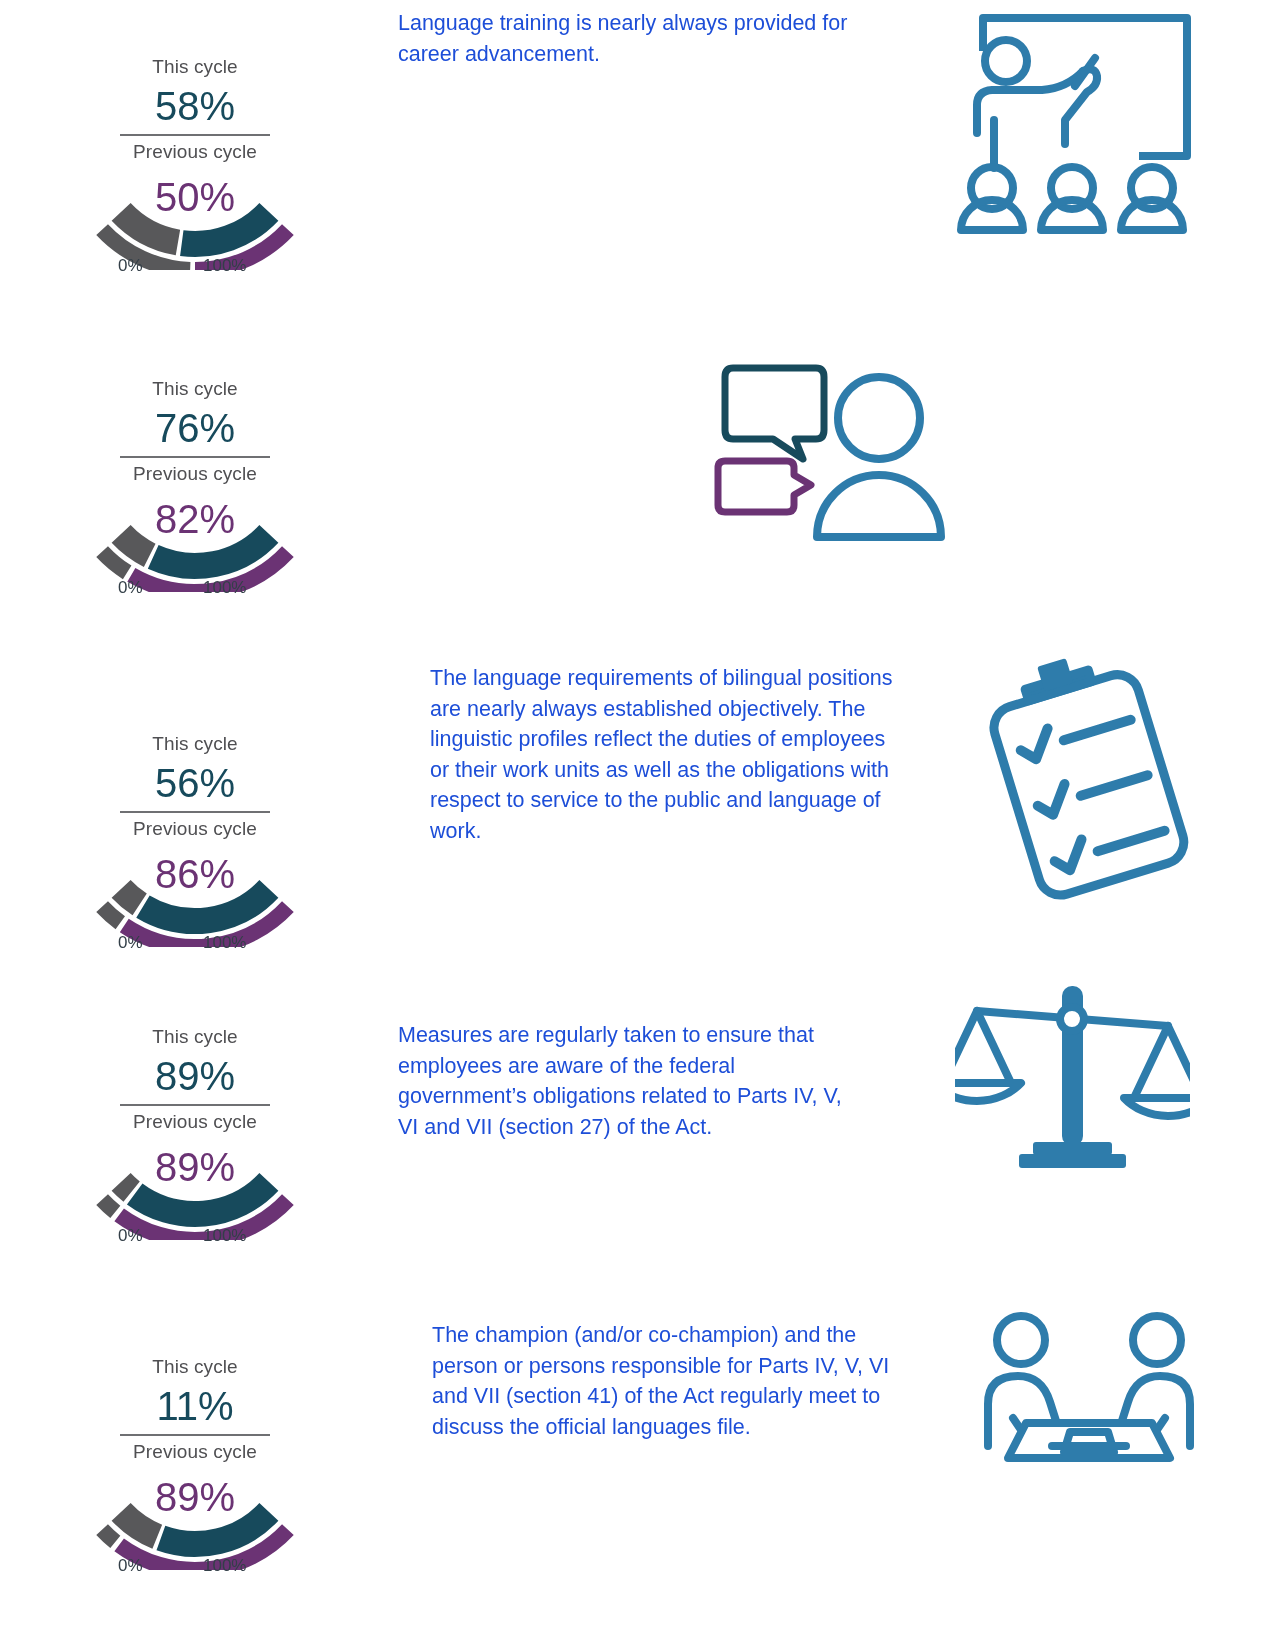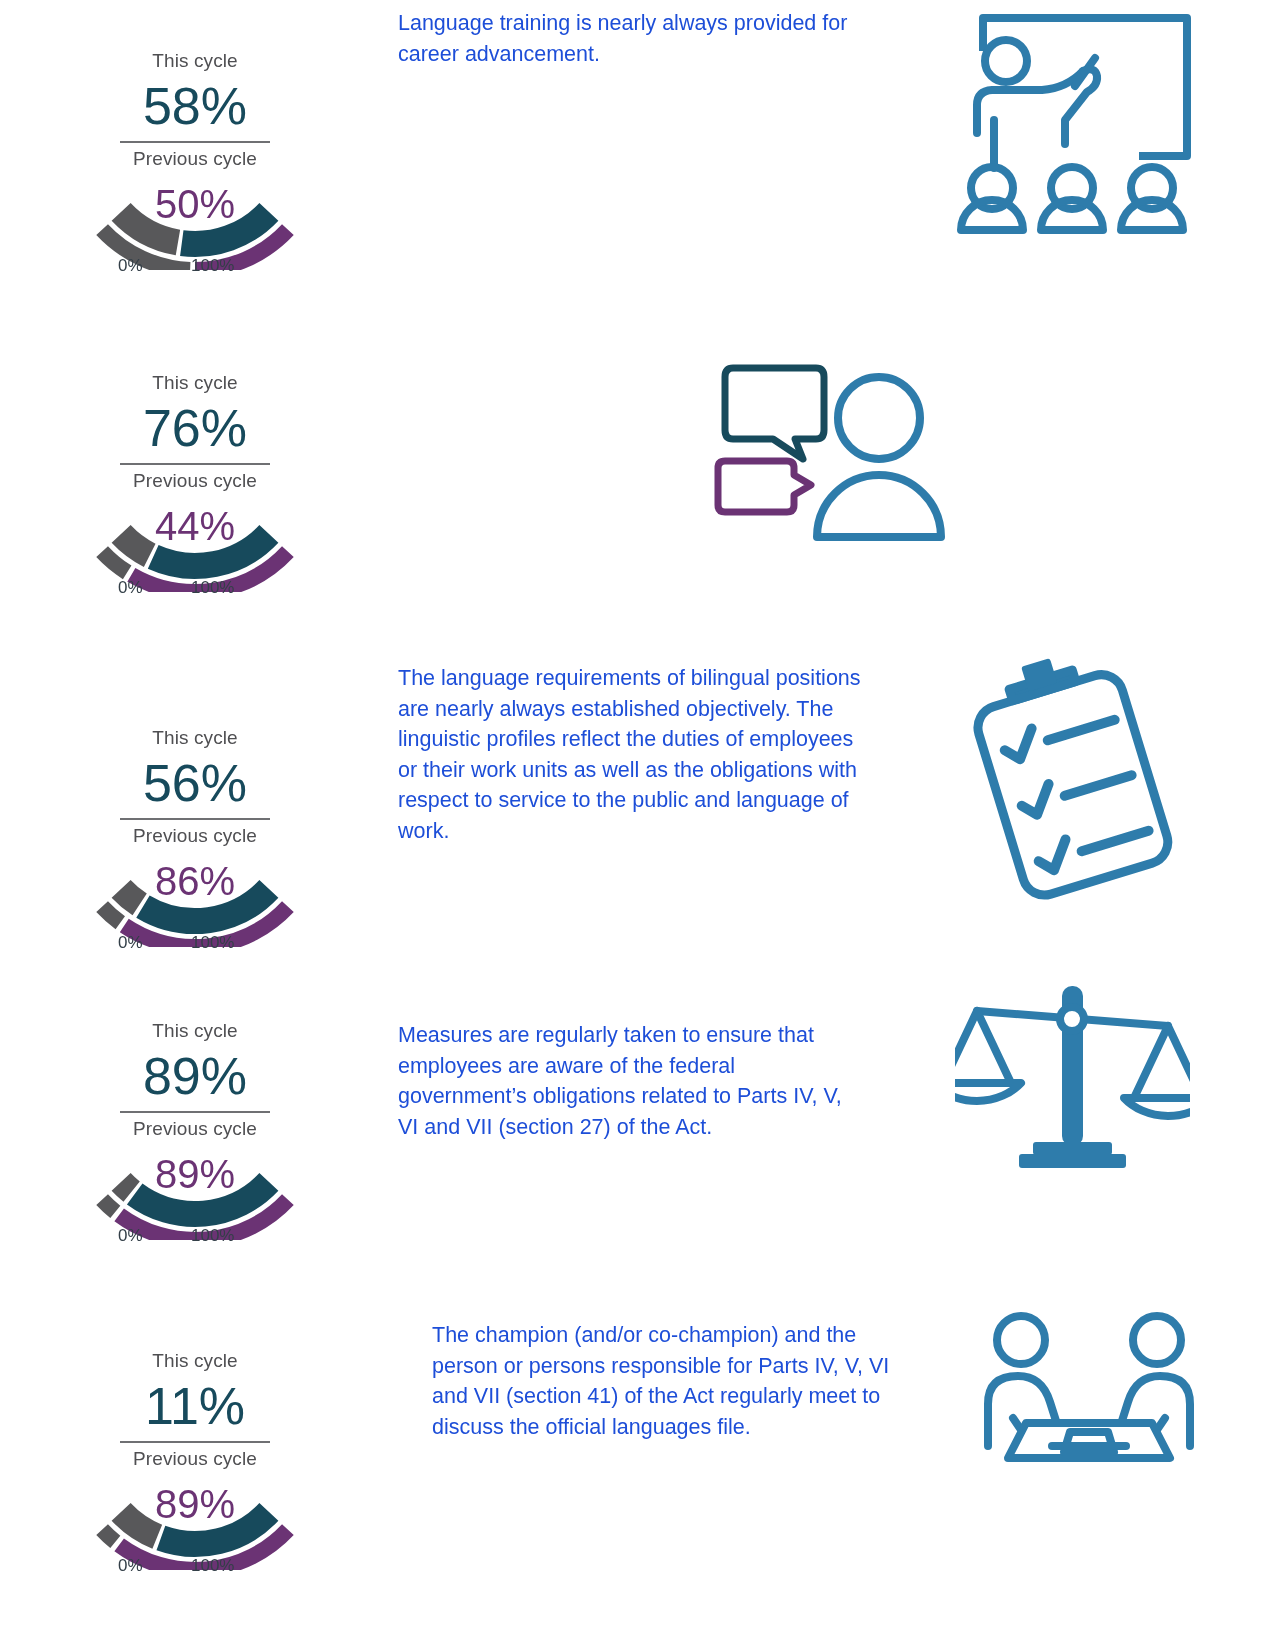--- a/index.html
+++ b/index.html
@@ -53,21 +53,21 @@
     justify-content: center;
     pointer-events: none;
   }
   .g-label {
     font-size: 19px;
     color: #4f4f52;
     line-height: 1.15;
     letter-spacing: .1px;
   }
   .g-value-this {
-    font-size: 52px;
+    font-size: 40px;
     color: #174a5c;
     line-height: 1.12;
     font-weight: 400;
     margin-top: 6px;
   }
   .g-value-prev {
     font-size: 40px;
     color: #6b3374;
     line-height: 1.12;
     font-weight: 400;
@@ -85,21 +85,21 @@
     top: 248px;
     left: 0;
     height: 22px;
   }
   .g-axis span {
     position: absolute;
     font-size: 17px;
     color: #333f48;
   }
   .g-axis .zero { left: 73px; }
-  .g-axis .hundred { left: 146px; }
+  .g-axis .hundred { left: 158px; }
 
   .text-cell {
     flex: 0 0 470px;
     width: 470px;
     font-size: 21.5px;
     line-height: 1.42;
     color: #1d4ed8;
     padding-left: 8px;
   }
   .icon-cell {
@@ -174,21 +174,21 @@
           <g>
             <path class="inner-rem" fill="none" stroke="#58585a" stroke-width="26" d="M 104.71 225.28 A 101 101 0 0 1 76.13 203.88"></path>
             <path class="inner-val" fill="none" stroke="#174a5c" stroke-width="26" d="M 223.87 203.88 A 101 101 0 0 1 108.21 226.95"></path>
           </g>
         </svg>
         <div class="gauge-center">
           <div class="g-label">This cycle</div>
           <div class="g-value-this">76%</div>
           <div class="g-rule"></div>
           <div class="g-label">Previous cycle</div>
-          <div class="g-value-prev">44%</div>
+          <div class="g-value-prev">82%</div>
         </div>
         <div class="g-axis">
           <span class="zero">0%</span>
           <span class="hundred">100%</span>
         </div>
       </div>
     </div>
     <div class="icon-cell" style="padding-top:25px;">
       <svg width="245" height="200" viewBox="0 0 245 200">
         <g fill="none" stroke-width="7" stroke-linejoin="round" stroke-linecap="round">
@@ -222,21 +222,21 @@
           <div class="g-rule"></div>
           <div class="g-label">Previous cycle</div>
           <div class="g-value-prev">86%</div>
         </div>
         <div class="g-axis">
           <span class="zero">0%</span>
           <span class="hundred">100%</span>
         </div>
       </div>
     </div>
-    <div class="text-cell" style="padding-top:18px;">The language requirements of bilingual positions are nearly always established objectively. The linguistic profiles reflect the duties of employees or their work units as well as the obligations with respect to service to the public and language of work.</div>
+    <div class="text-cell" style="padding-top:18px;margin-left:32px;">The language requirements of bilingual positions are nearly always established objectively. The linguistic profiles reflect the duties of employees or their work units as well as the obligations with respect to service to the public and language of work.</div>
     <div class="icon-cell" style="padding-top:12px;">
       <svg width="215" height="250" viewBox="0 0 215 250">
         <g transform="rotate(-17 107 125)">
           <rect x="32" y="30" width="150" height="196" rx="22" ry="22" fill="none" stroke="#2e7cab" stroke-width="9"></rect>
           <path d="M74 30 L74 18 L140 18 L140 30 Z" fill="#2e7cab" stroke="#2e7cab" stroke-width="9" stroke-linejoin="round"></path>
           <rect x="92" y="0" width="30" height="26" rx="3" fill="#2e7cab"></rect>
           <g fill="none" stroke="#2e7cab" stroke-width="10" stroke-linecap="round" stroke-linejoin="round">
             <polyline points="52,75 64,88 84,62"></polyline>
             <line x1="96" y1="78" x2="166" y2="78"></line>
             <polyline points="52,133 64,146 84,120"></polyline>

